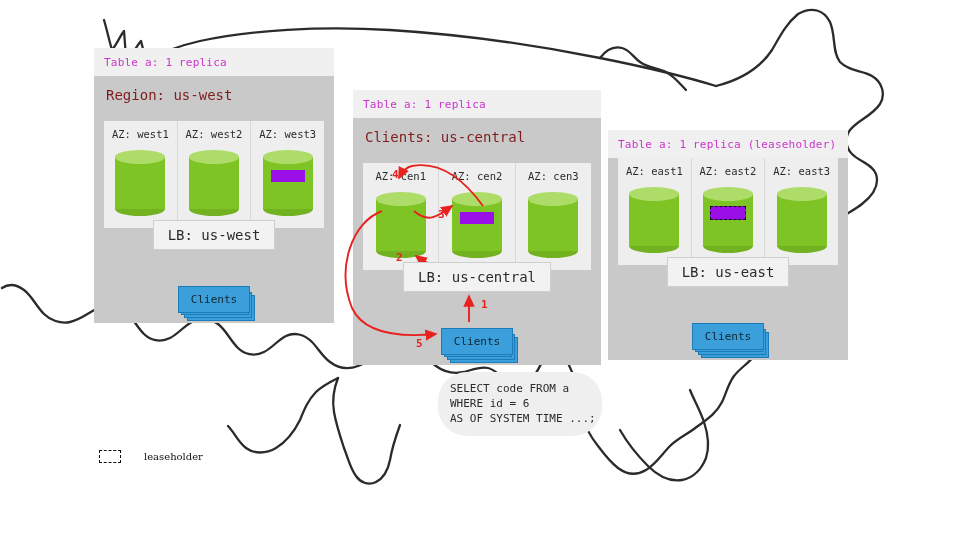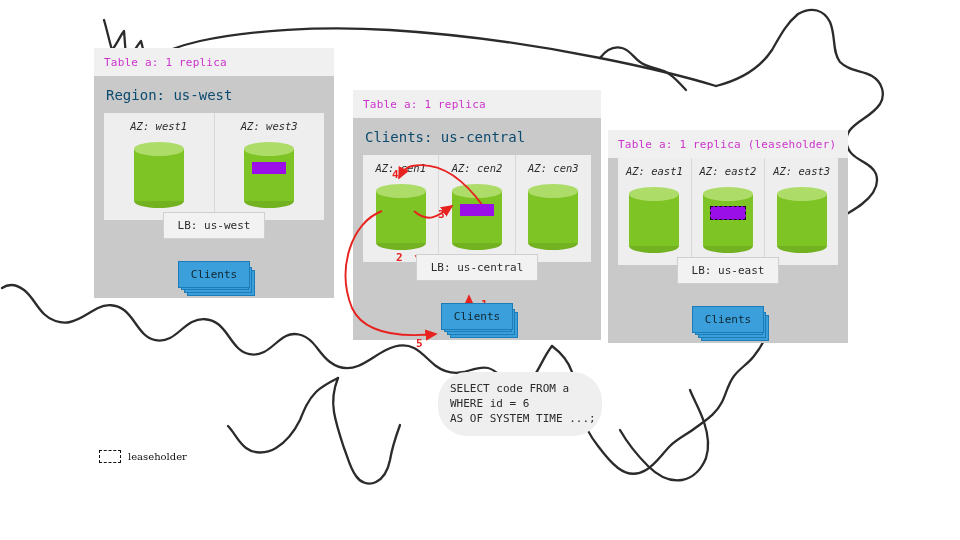--- a/index.html
+++ b/index.html
@@ -4,45 +4,45 @@
 <style>
   html,body{margin:0;padding:0;background:#ffffff;}
   body{width:960px;height:540px;overflow:hidden;
        font-family:"DejaVu Sans Mono","Liberation Mono",monospace;}
   #stage{position:relative;width:804px;height:540px;background:#fff;}
   #usmap{position:absolute;left:0;top:0;width:960px;height:540px;}
   .region{position:absolute;}
   .region-hdr{background:#f0f0f0;color:#cc33cc;font-size:11px;
               padding:8px 10px 7px 10px;letter-spacing:.2px;white-space:nowrap;}
   .region-body{background:#c9c9c9;padding:0 0 10px 0;}
-  .region-title{color:#0c4a6e;font-size:14px;padding:11px 12px 10px 12px;white-space:nowrap;}
-  .az-row{background:#eeeeee;display:flex;margin:0 10px;font-style:italic;}
+  .region-title{color:#7f1d1d;font-size:14px;padding:11px 12px 18px 12px;white-space:nowrap;}
+  .az-row{background:#eeeeee;display:flex;margin:0 10px;}
   .az{flex:1;border-right:1px solid #d8d8d8;padding:7px 0 12px 0;
       display:flex;flex-direction:column;align-items:center;}
   .az:last-child{border-right:none;}
   .az-label{font-size:10.5px;color:#2b2b2b;margin-bottom:10px;white-space:nowrap;}
   .cyl{position:relative;width:50px;height:66px;}
   .cyl .body{position:absolute;left:0;top:7px;width:50px;height:52px;background:#7fc425;}
   .cyl .top{position:absolute;left:0;top:0;width:50px;height:14px;border-radius:50%;
             background:#addc68;}
   .cyl .bot{position:absolute;left:0;top:52px;width:50px;height:14px;border-radius:50%;
             background:#72b11f;}
   .repl{position:absolute;left:8px;top:20px;width:34px;height:12px;background:#9a0fe8;z-index:3;}
   .repl.lease{border:1.6px dashed #111;left:7px;top:19px;}
-  .lb{background:#f2f2f2;border:1px solid #cfcfcf;font-size:11px;color:#2b2b2b;
+  .lb{background:#f2f2f2;border:1px solid #cfcfcf;font-size:14px;color:#2b2b2b;
       padding:6px 14px;white-space:nowrap;position:relative;z-index:4;}
   .lb-wrap{display:flex;justify-content:center;margin-top:-8px;}
-  .clients-wrap{display:flex;justify-content:center;margin-top:22px;}
+  .clients-wrap{display:flex;justify-content:center;margin-top:36px;}
   .clients{position:relative;}
   .clients .sh{position:absolute;background:#3b9fdc;border:1px solid #1b7cb8;}
   .clients .face{position:relative;background:#3b9fdc;border:1px solid #1b7cb8;
                  font-size:11px;color:#10262f;padding:6px 12px;white-space:nowrap;z-index:3;}
   .sqlbox{position:absolute;background:#efefef;font-size:11px;color:#2b2b2b;
           padding:9px 12px 10px 12px;line-height:15px;white-space:pre;}
-  .legend{position:absolute;display:flex;align-items:center;gap:7px;text-align:center;}
+  .legend{position:absolute;display:flex;align-items:center;gap:23px;text-align:center;}
   .legend .sw{width:20px;height:11px;border:1.6px dashed #111;background:#fff;}
   .legend .tx{font-size:10px;color:#111;font-family:"DejaVu Serif","Liberation Serif",serif;}
   #arrows{position:absolute;left:0;top:0;width:960px;height:540px;pointer-events:none;}
   .anum{position:absolute;color:#e8221f;font-size:11px;font-weight:bold;}
 </style>
 </head>
 <body>
 
 <div id="stage">
 
@@ -123,20 +123,28 @@
       <div class="az-row">
         <div class="az">
           <div class="az-label">AZ: west1</div>
           <div class="cyl">
             <div class="bot"></div>
             <div class="body"></div>
             <div class="top"></div>
           </div>
         </div>
         <div class="az">
+          <div class="az-label">AZ: west2</div>
+          <div class="cyl">
+            <div class="bot"></div>
+            <div class="body"></div>
+            <div class="top"></div>
+          </div>
+        </div>
+        <div class="az">
           <div class="az-label">AZ: west3</div>
           <div class="cyl">
             <div class="bot"></div>
             <div class="body"></div>
             <div class="top"></div>
             <div class="repl"></div>
           </div>
         </div>
       </div>
       <div class="lb-wrap">

